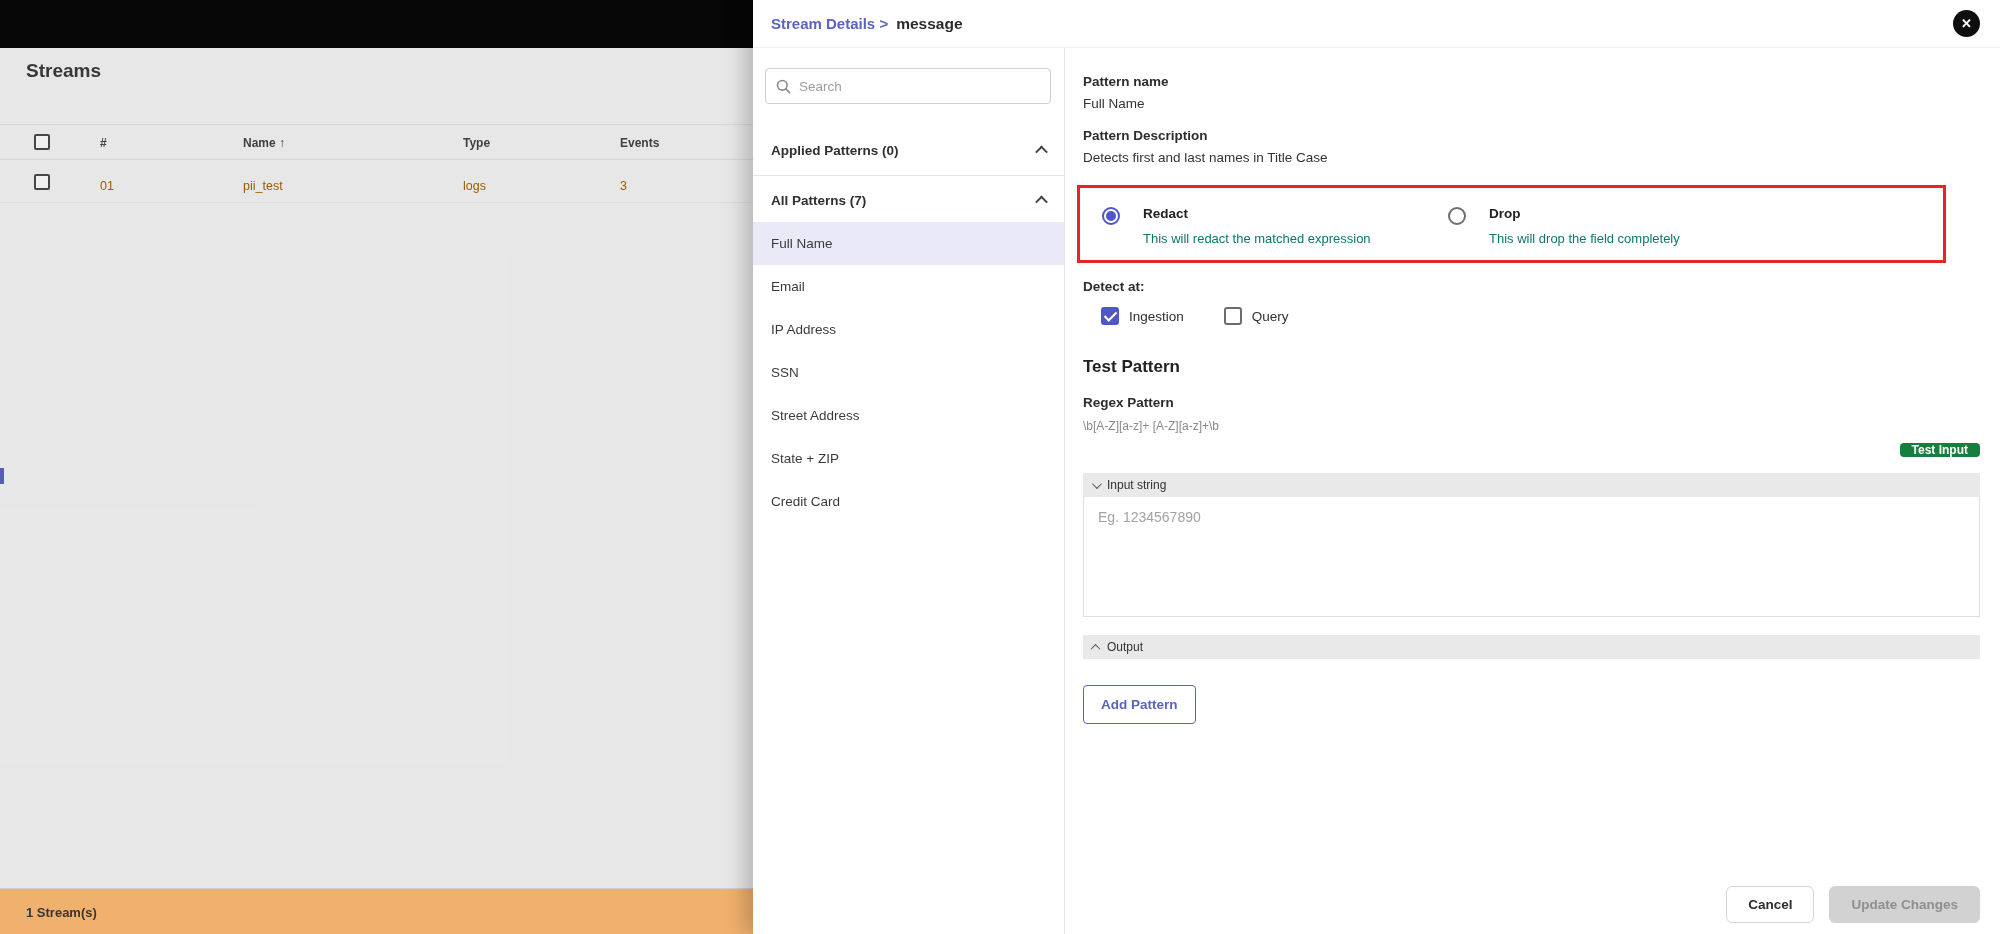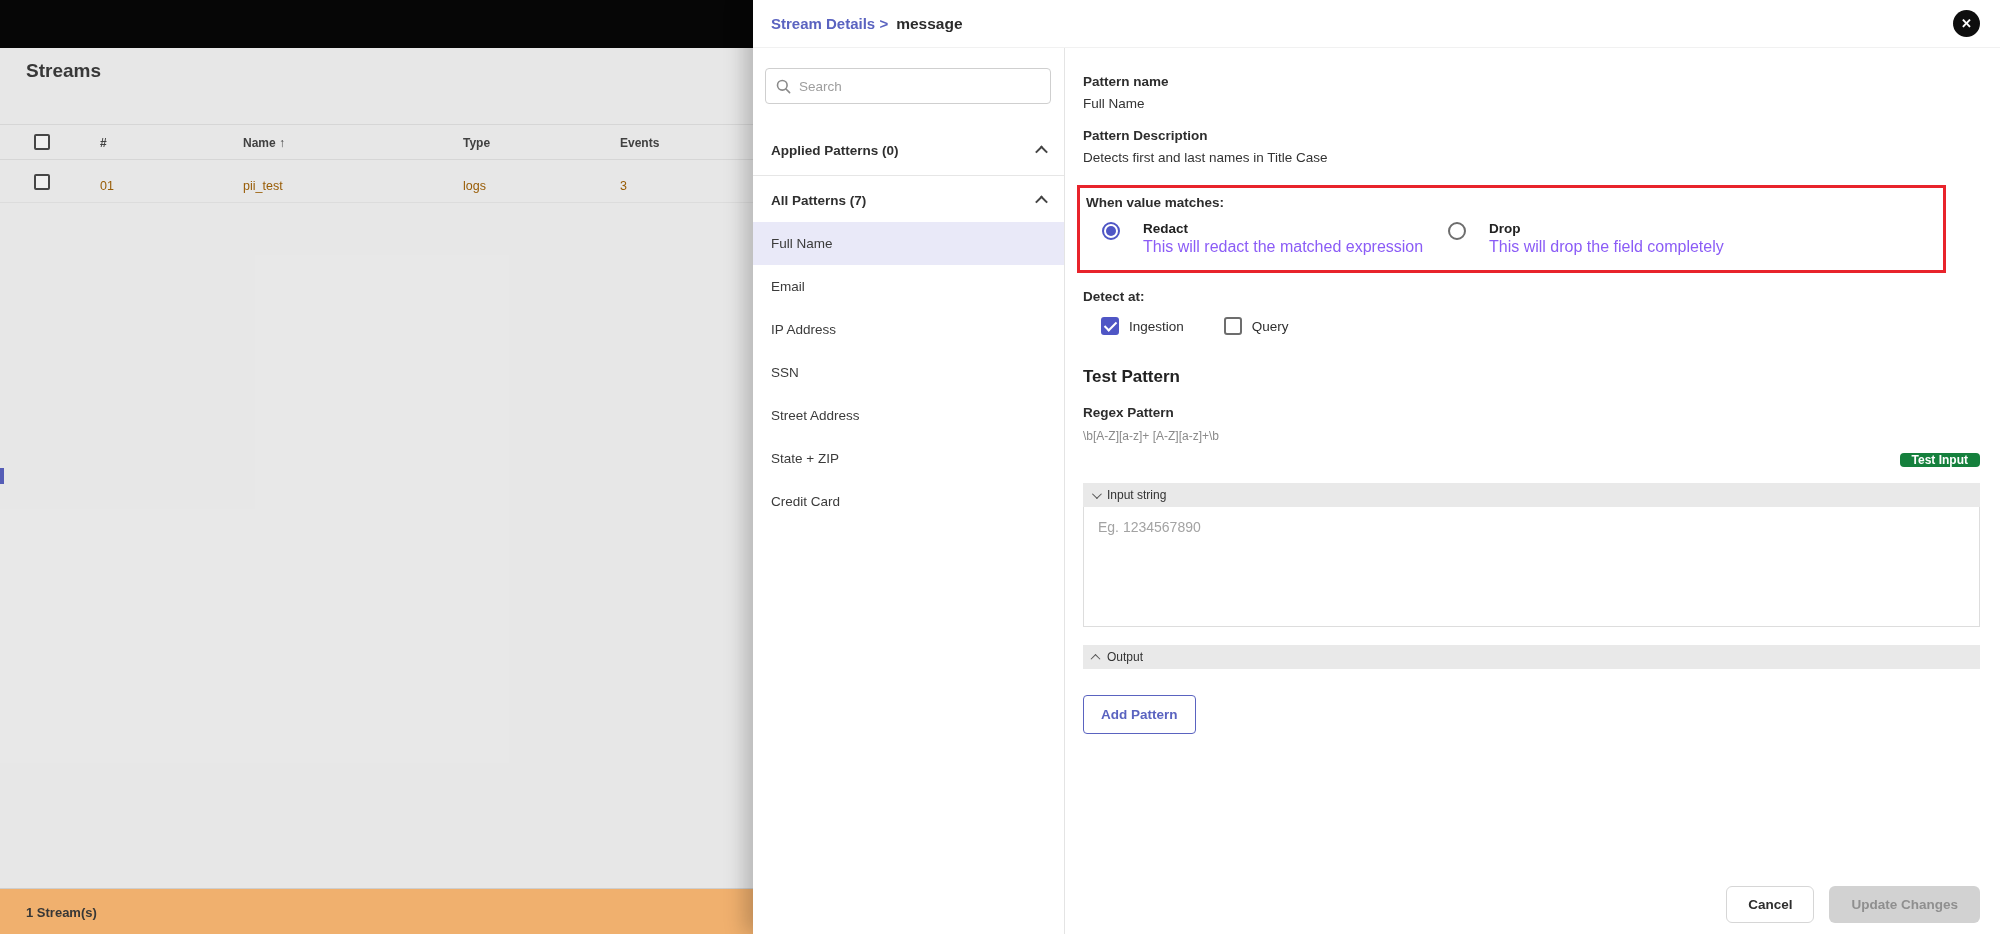--- a/index.html
+++ b/index.html
@@ -50,21 +50,21 @@
 
   .red-box { margin:20px 34px 0 -6px; border:3px solid #e8232b; padding:7px 10px 14px 6px; }
   .when-label { font-weight:700; color:#2d2d2d; }
   .opt-row { display:flex; margin-top:11px; }
   .opt { display:flex; gap:23px; }
   .opt-first { margin-left:16px; width:346px; }
   .radio { width:18px; height:18px; border-radius:50%; border:2px solid #6d6d6d; background:#fff; position:relative; flex:none; margin-top:1px; cursor:pointer; }
   .radio.checked { border-color:#4f56c5; }
   .radio.checked::after { content:""; position:absolute; left:2px; top:2px; right:2px; bottom:2px; border-radius:50%; background:#4f56c5; }
   .opt-label { font-weight:600; color:#222; font-size:13.5px; }
-  .opt-desc { margin-top:2px; font-size:16px; color:#8b5cf6; }
+  .opt-desc { margin-top:10px; font-size:13px; color:#0f766e; }
 
   .detect-label { margin-top:16px; font-weight:700; color:#2d2d2d; }
   .detect-row { display:flex; align-items:center; margin-top:13px; margin-left:18px; }
   .cb-group { display:flex; align-items:center; gap:10px; }
   .cb-group + .cb-group { margin-left:40px; }
   .checkbox { width:18px; height:18px; border:2px solid #6d6d6d; border-radius:3px; background:#fff; position:relative; flex:none; cursor:pointer; }
   .checkbox.checked { background:#4f56c5; border-color:#4f56c5; }
   .checkbox.checked::after { content:""; position:absolute; left:4px; top:0px; width:5px; height:10px; border-right:2px solid #fff; border-bottom:2px solid #fff; transform:rotate(45deg); }
   .cb-label { font-size:13.5px; color:#2f2f2f; }
 
@@ -160,21 +160,20 @@
 
     <div class="d-right">
 
       <div class="lbl">Pattern name</div>
       <div class="val">Full Name</div>
 
       <div class="lbl lbl-gap">Pattern Description</div>
       <div class="val">Detects first and last names in Title Case</div>
 
       <div class="red-box">
-        <div class="when-label">When value matches:</div>
         <div class="opt-row">
           <div class="opt opt-first">
             <span class="radio checked"></span>
             <span>
               <div class="opt-label">Redact</div>
               <div class="opt-desc">This will redact the matched expression</div>
             </span>
           </div>
           <div class="opt">
             <span class="radio"></span>

